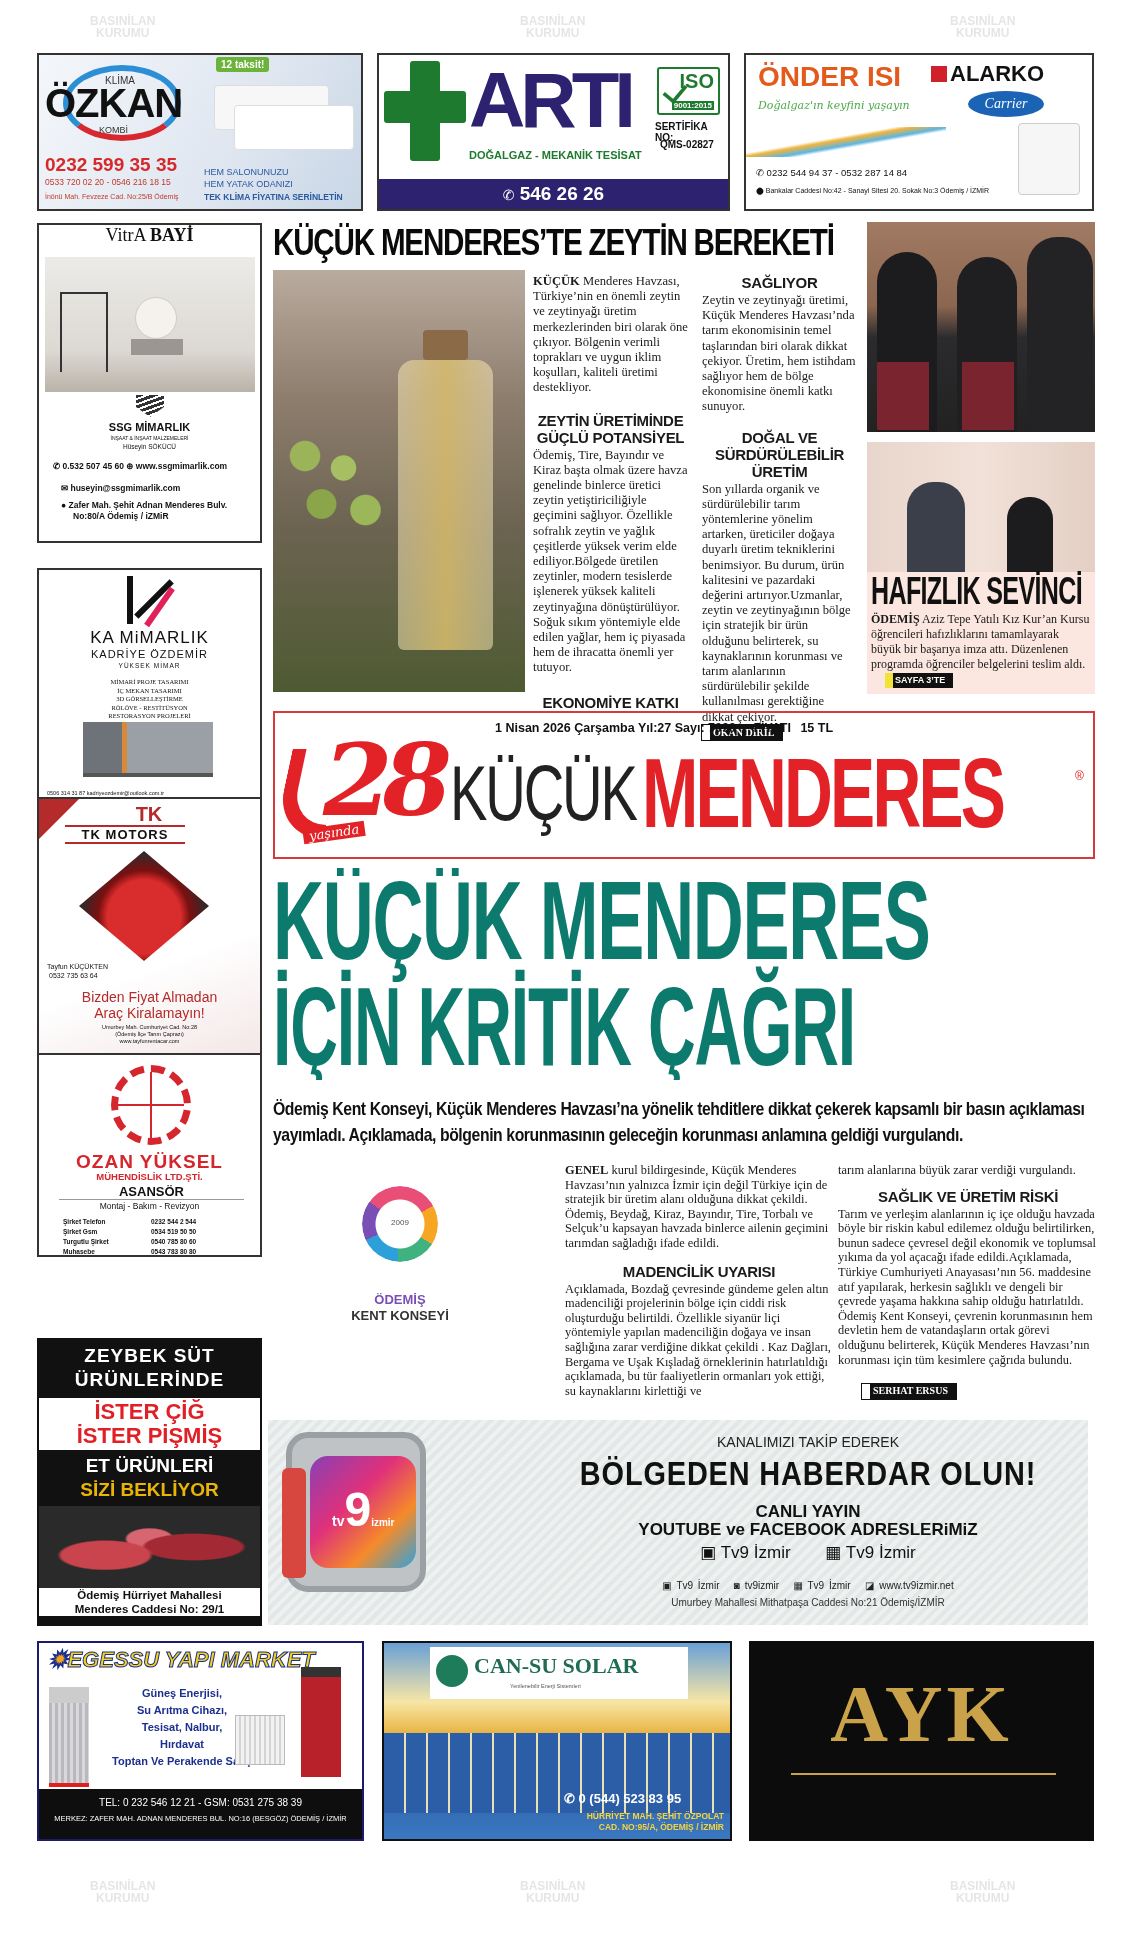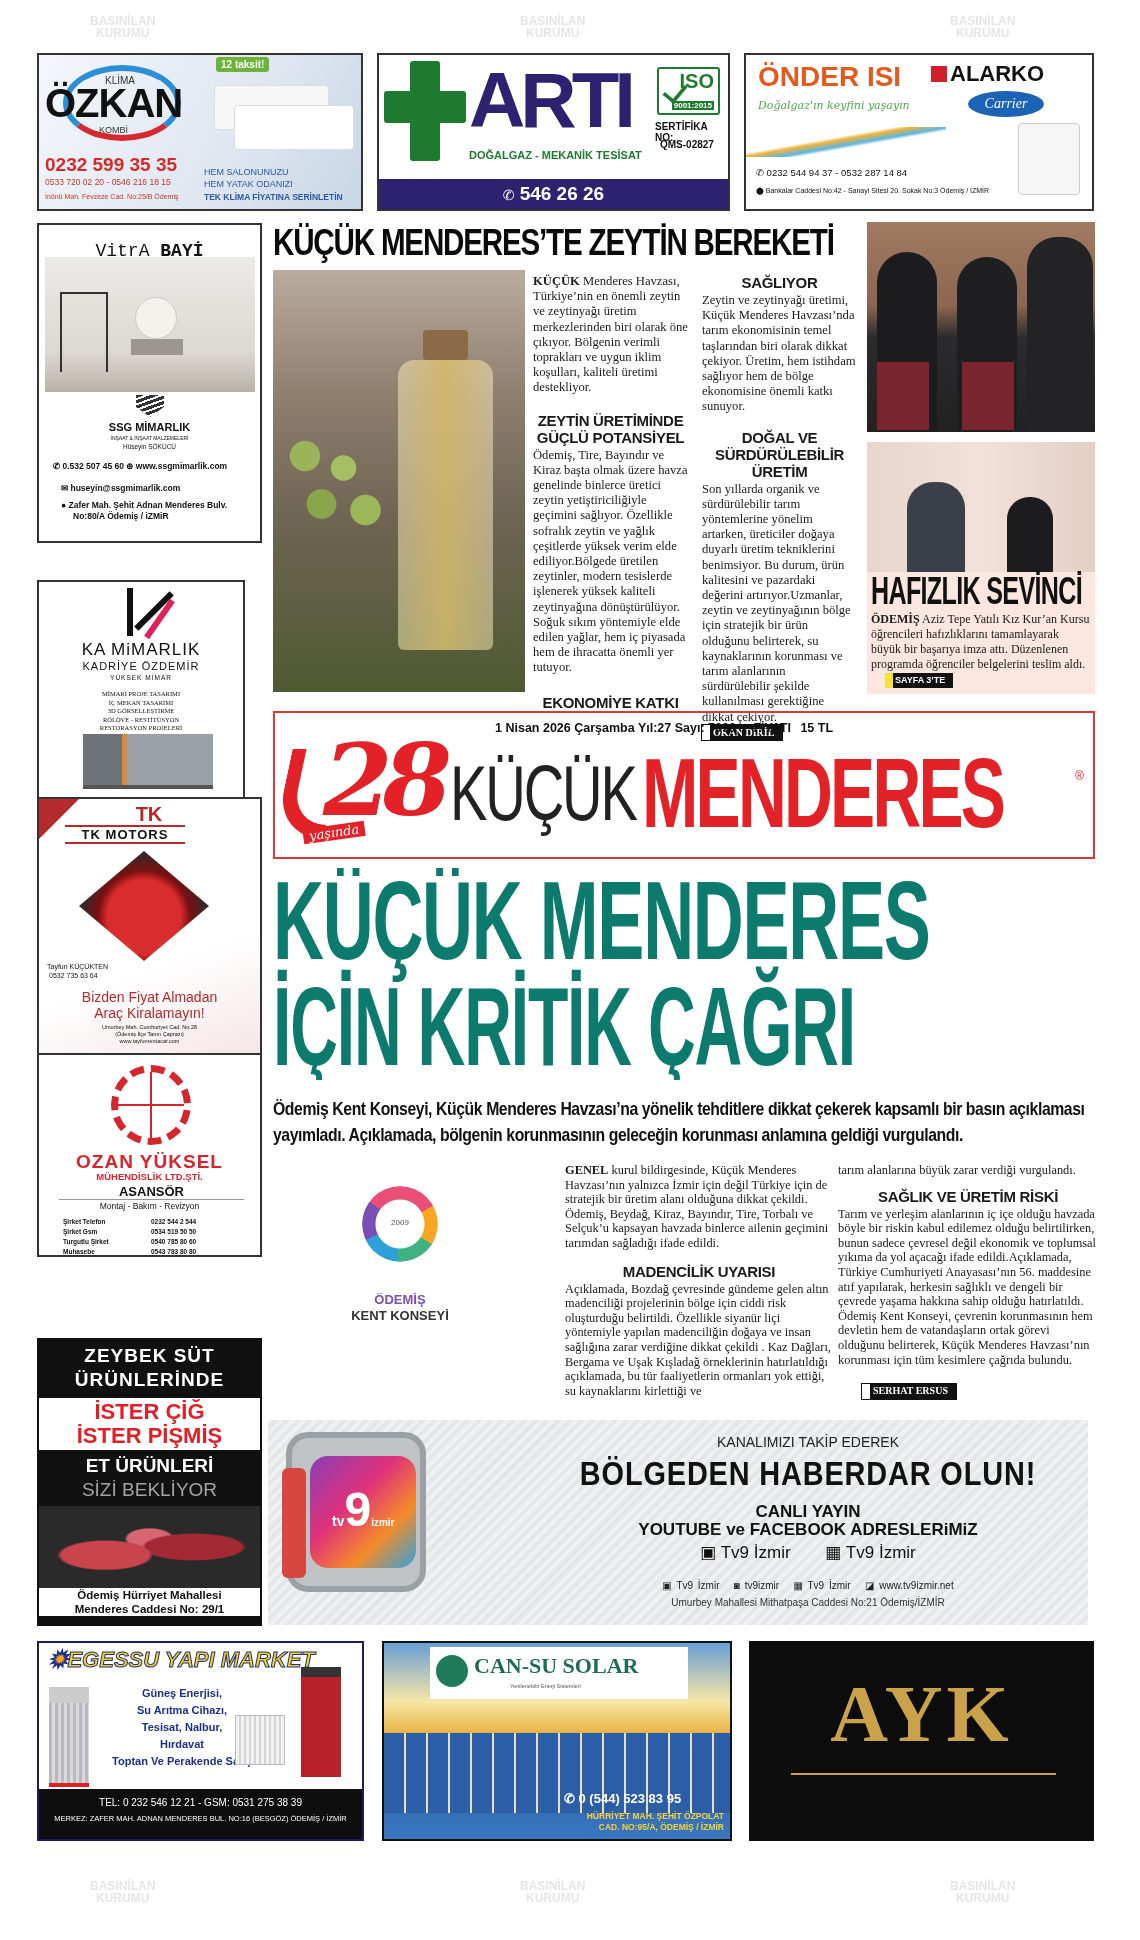--- a/index.html
+++ b/index.html
@@ -62,42 +62,42 @@
   </div>
   <div class="abs" style="left:222px;top:36px;width:76px;height:26px;background:#1a63b5;border-radius:50%;color:#fff;text-align:center;font-family:'Liberation Serif',serif;font-style:italic;font-size:14px;line-height:26px">Carrier</div>
   <div class="abs serif" style="left:12px;top:44px;font-size:11px;font-style:italic;color:#4caa4a">Doğalgaz'ın keyfini yaşayın</div>
   <div class="abs" style="left:0;top:72px;width:200px;height:30px;background:linear-gradient(170deg,transparent 40%,#f0b53c 45%,#5db5e3 55%,transparent 60%)"></div>
   <div class="abs" style="left:272px;top:68px;width:62px;height:72px;background:#f6f6f6;border:1px solid #ccc;border-radius:4px"></div>
   <div class="abs sans" style="left:10px;top:112px;font-size:9.5px;color:#111"><span>✆ </span><span>0232 544 94 37 - 0532 287 14 84</span></div>
   <div class="abs sans" style="left:10px;top:132px;font-size:7px;color:#111;width:330px"><span>⬤ </span><span>Bankalar Caddesi No:42 - Sanayi Sitesi 20. Sokak No:3 Ödemiş / İZMİR</span></div>
 </div>
 
 <div class="box" style="left:37px;top:223px;width:225px;height:320px">
-  <div class="abs center" style="left:0;top:16px;width:100%;font-family:Liberation Mono, monospace;font-size:18px">
+  <div class="abs center" style="left:0;top:0;width:100%;font-family:Liberation Serif, serif;font-size:18px">
     <span>VitrA</span>
     <b>BAYİ</b>
   </div>
   <div class="abs" style="left:6px;top:32px;width:210px;height:135px;background:linear-gradient(180deg,#ecebe8 0%,#dcd8d2 70%,#b9b2a8 100%)">
     <div class="abs" style="left:90px;top:40px;width:42px;height:42px;border-radius:50%;background:#f5f2ee;border:1px solid #ccc"></div>
     <div class="abs" style="left:86px;top:82px;width:52px;height:16px;background:#9b9692"></div>
     <div class="abs" style="left:15px;top:35px;width:48px;height:80px;border:2px solid #333;border-bottom:none"></div>
   </div>
   <div class="abs center" style="left:97px;top:170px;width:28px;height:22px;background:repeating-linear-gradient(160deg,#333 0 3px,#fff 3px 5px);clip-path:polygon(0 0,100% 0,100% 55%,50% 100%,0 55%)"></div>
   <div class="abs center sans" style="left:0;top:196px;width:100%;font-size:11px"><b>SSG MİMARLIK</b></div>
   <div class="abs center sans" style="left:0;top:210px;width:100%;font-size:5px">İNŞAAT &amp; İNŞAAT MALZEMELERİ</div>
   <div class="abs center sans" style="left:0;top:218px;width:100%;font-size:6.5px">Hüseyin SÖKÜCÜ</div>
   <div class="abs sans" style="left:14px;top:236px;font-size:8.5px;font-weight:bold;white-space:nowrap">
     <span>✆ </span><span>0.532 507 45 60</span>
     <span> ⊕ </span><span>www.ssgmimarlik.com</span>
   </div>
   <div class="abs sans" style="left:22px;top:258px;font-size:8.5px;font-weight:bold"><span>✉ </span><span>huseyin@ssgmimarlik.com</span></div>
   <div class="abs sans" style="left:22px;top:275px;font-size:8.5px;font-weight:bold;line-height:11px"><span>● </span><span>Zafer Mah. Şehit Adnan Menderes Bulv.</span><br><span style="padding-left:12px">No:80/A Ödemiş / iZMiR</span></div>
 </div>
 
-<div class="box" style="left:37px;top:580px;width:208px;height:243px">
+<div class="box" style="left:37px;top:568px;width:225px;height:243px">
   <div class="abs" style="left:80px;top:6px;width:60px;height:48px">
     <div class="abs" style="left:8px;top:0;width:6px;height:48px;background:#111"></div>
     <div class="abs" style="left:10px;top:20px;width:50px;height:6px;background:#111;transform:rotate(-45deg)"></div>
     <div class="abs" style="left:18px;top:28px;width:45px;height:6px;background:#e0215a;transform:rotate(-55deg)"></div>
   </div>
   <div class="abs center sans" style="left:0;top:58px;width:100%;font-size:17px;letter-spacing:1px">KA MiMARLIK</div>
   <div class="abs center sans" style="left:0;top:78px;width:100%;font-size:11px;letter-spacing:1px">KADRİYE ÖZDEMİR</div>
   <div class="abs center sans" style="left:0;top:92px;width:100%;font-size:6.5px;letter-spacing:1px">YÜKSEK MİMAR</div>
   <div class="abs center" style="left:0;top:108px;width:100%;font-family:'Liberation Serif',serif;font-size:6.5px;line-height:8.5px">
     <div>MİMARİ PROJE TASARIMI</div>
@@ -148,21 +148,21 @@
 </div>
 
 <div class="box" style="left:37px;top:1338px;width:225px;height:288px;background:#111;border-color:#111">
   <div class="center sans" style="color:#fff;font-size:19px;font-weight:900;letter-spacing:1px;line-height:24px;padding-top:4px">ZEYBEK SÜT</div>
   <div class="center sans" style="color:#fff;font-size:19px;font-weight:900;letter-spacing:1px;line-height:24px">ÜRÜNLERİNDE</div>
   <div style="background:#fff;margin-top:6px;padding:2px 0">
     <div class="center sans" style="color:#e01f26;font-size:22px;font-weight:900;line-height:24px">İSTER ÇİĞ</div>
     <div class="center sans" style="color:#e01f26;font-size:22px;font-weight:900;line-height:24px">İSTER PİŞMİŞ</div>
   </div>
   <div class="center sans" style="color:#fff;font-size:19px;font-weight:900;line-height:24px;padding-top:4px">ET ÜRÜNLERİ</div>
-  <div class="center sans" style="color:#a3a3a3;font-size:19px;font-weight:400;line-height:24px">SİZİ BEKLİYOR</div>
+  <div class="center sans" style="color:#eab308;font-size:19px;font-weight:700;line-height:24px">SİZİ BEKLİYOR</div>
   <div style="height:82px;margin-top:4px;background:radial-gradient(ellipse at 30% 60%,#c9444c 0 20%,transparent 22%),radial-gradient(ellipse at 70% 50%,#a32a34 0 22%,transparent 24%),radial-gradient(ellipse at 50% 40%,#d86670 0 14%,transparent 16%),#2a2a2a"></div>
   <div style="background:#fff">
     <div class="center sans" style="font-size:11.5px;font-weight:900;line-height:14px">Ödemiş Hürriyet Mahallesi</div>
     <div class="center sans" style="font-size:11.5px;font-weight:900;line-height:14px">Menderes Caddesi No: 29/1</div>
   </div>
 </div>
 
 <div class="abs" style="left:273px;top:222px;width:585px;overflow:hidden;white-space:nowrap">
   <div class="sans" style="font-size:37px;font-weight:900;letter-spacing:-1.5px;transform:scaleX(0.8);transform-origin:left;line-height:42px;color:#0a0a0a">KÜÇÜK MENDERES’TE ZEYTİN BEREKETİ</div>
 </div>

